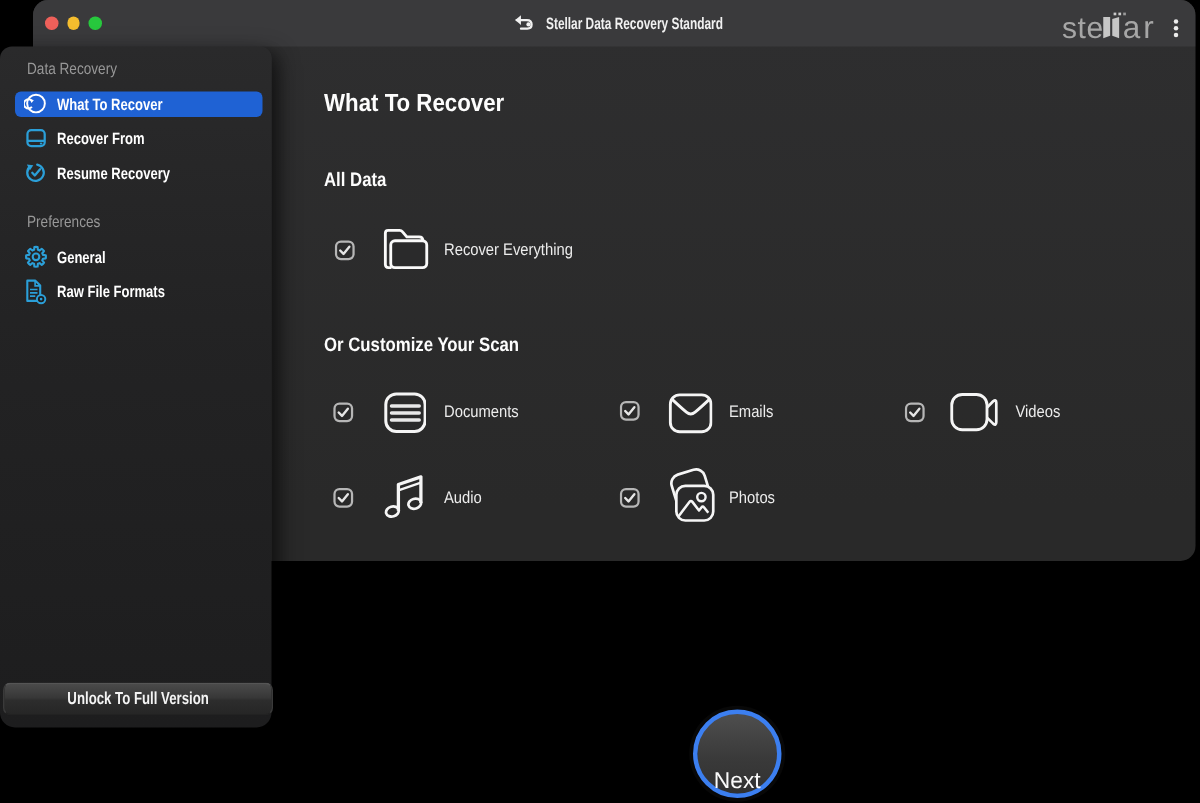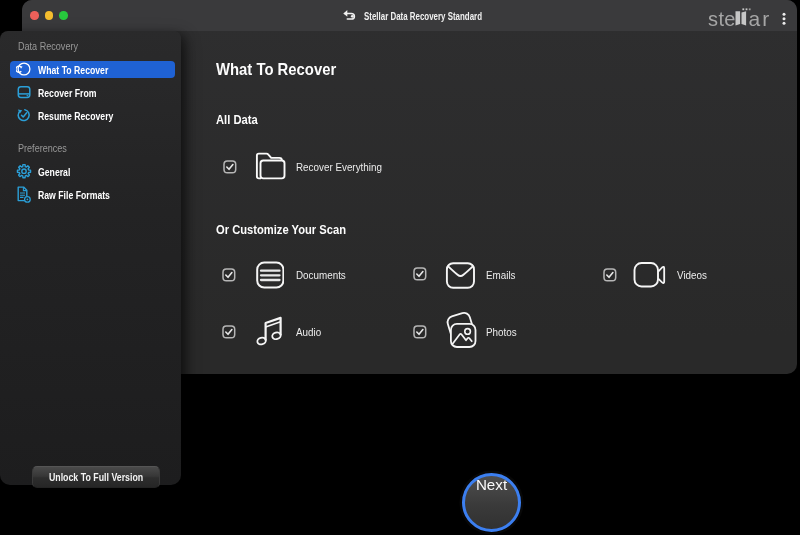--- a/index.html
+++ b/index.html
@@ -13,32 +13,32 @@
   .tl{position:absolute;top:11px;width:8.6px;height:8.6px;border-radius:50%;}
   #titletext{position:absolute;left:342px;top:0;height:31px;line-height:32px;color:#f1f1f1;font-size:11px;font-weight:bold;transform:scaleX(0.72);transform-origin:0 50%;}
   #sidebar{position:absolute;left:0;top:31px;width:181px;height:454px;
        border-radius:8px 8px 10px 10px;
        background:linear-gradient(180deg,#2a2a2b 0%,#232324 40%,#1d1d1e 100%);
        box-shadow:0 8px 18px rgba(0,0,0,0.55), 5px 3px 10px rgba(0,0,0,0.35);
        z-index:5;}
   .sbhead{position:absolute;left:17.5px;color:#989898;font-size:10.8px;line-height:11px;transform:scaleX(0.84);transform-origin:0 50%;}
   .sbitem{position:absolute;left:37.5px;color:#fff;font-size:11px;font-weight:bold;line-height:12px;transform:scaleX(0.79);transform-origin:0 50%;}
   #selrow{position:absolute;left:9.5px;top:29.5px;width:165px;height:17.5px;border-radius:4px;background:#1f62d4;}
-  #unlock{position:absolute;left:32px;top:424px;width:128px;height:21.5px;border-radius:5px;
+  #unlock{position:absolute;left:2px;top:424px;width:180px;height:21.5px;border-radius:5px;
        background:linear-gradient(180deg,#4a4a4a 0%,#373737 46%,#2d2d2d 54%,#262626 100%);
        border:1px solid #555;border-bottom-color:#222;border-left-color:#3a3a3a;border-right-color:#3a3a3a;
-       color:#f4f4f4;font-size:11.6px;font-weight:bold;text-align:center;line-height:20px;margin-top:11px;}
+       color:#f4f4f4;font-size:11.6px;font-weight:bold;text-align:center;line-height:20px;}
   .mainhead{position:absolute;color:#fdfdfd;font-weight:bold;transform-origin:0 50%;}
   .lbl{position:absolute;color:#ececec;font-size:11.2px;line-height:14px;transform:scaleX(0.88);transform-origin:0 50%;}
   #next{position:absolute;left:458.5px;top:469px;width:66px;height:66px;border-radius:50%;
         z-index:8;}
   #nextring{position:absolute;left:3.5px;top:3.5px;width:59px;height:59px;border-radius:50%;
         border:3px solid #3c7ff0;background:linear-gradient(180deg,#4e4e4e 0%,#3a3a3a 55%,#313131 100%);
         box-shadow:0 0 0 2.5px rgba(20,20,20,0.4), 0 3px 9px rgba(0,0,0,0.55);
-        display:flex;align-items:flex-start;justify-content:center;}
+        display:flex;align-items:flex-end;justify-content:center;}
   #nextring span{color:#fafafa;font-size:15.2px;}
 </style>
 </head>
 <body>
 <div id="win">
   <div id="titlebar"></div>
   <div id="bottomstrip"></div>
 
   <div class="tl" style="left:8.2px;background:#ee605a;"></div>
   <div class="tl" style="left:22.7px;background:#f5bd2e;"></div>

